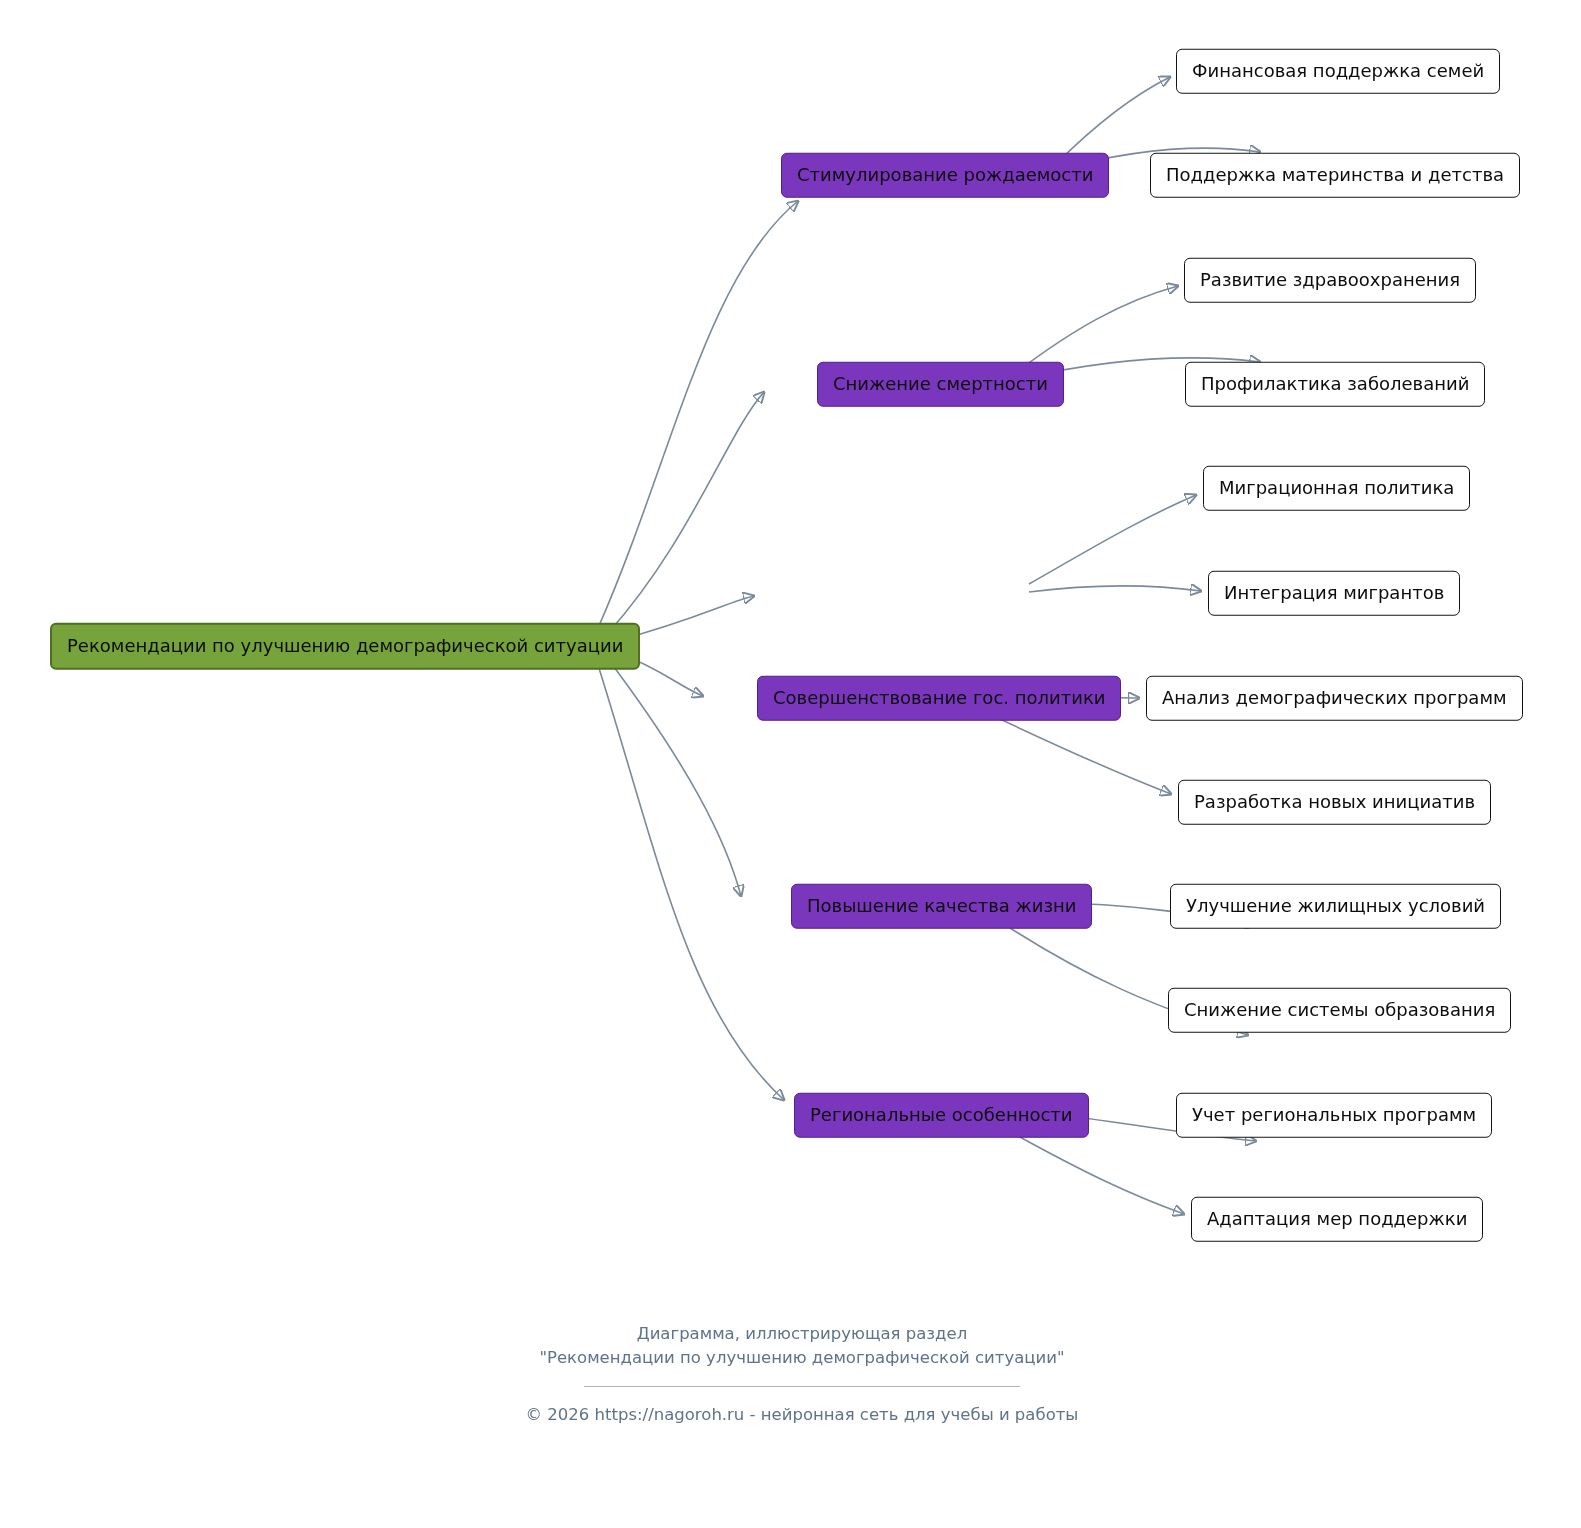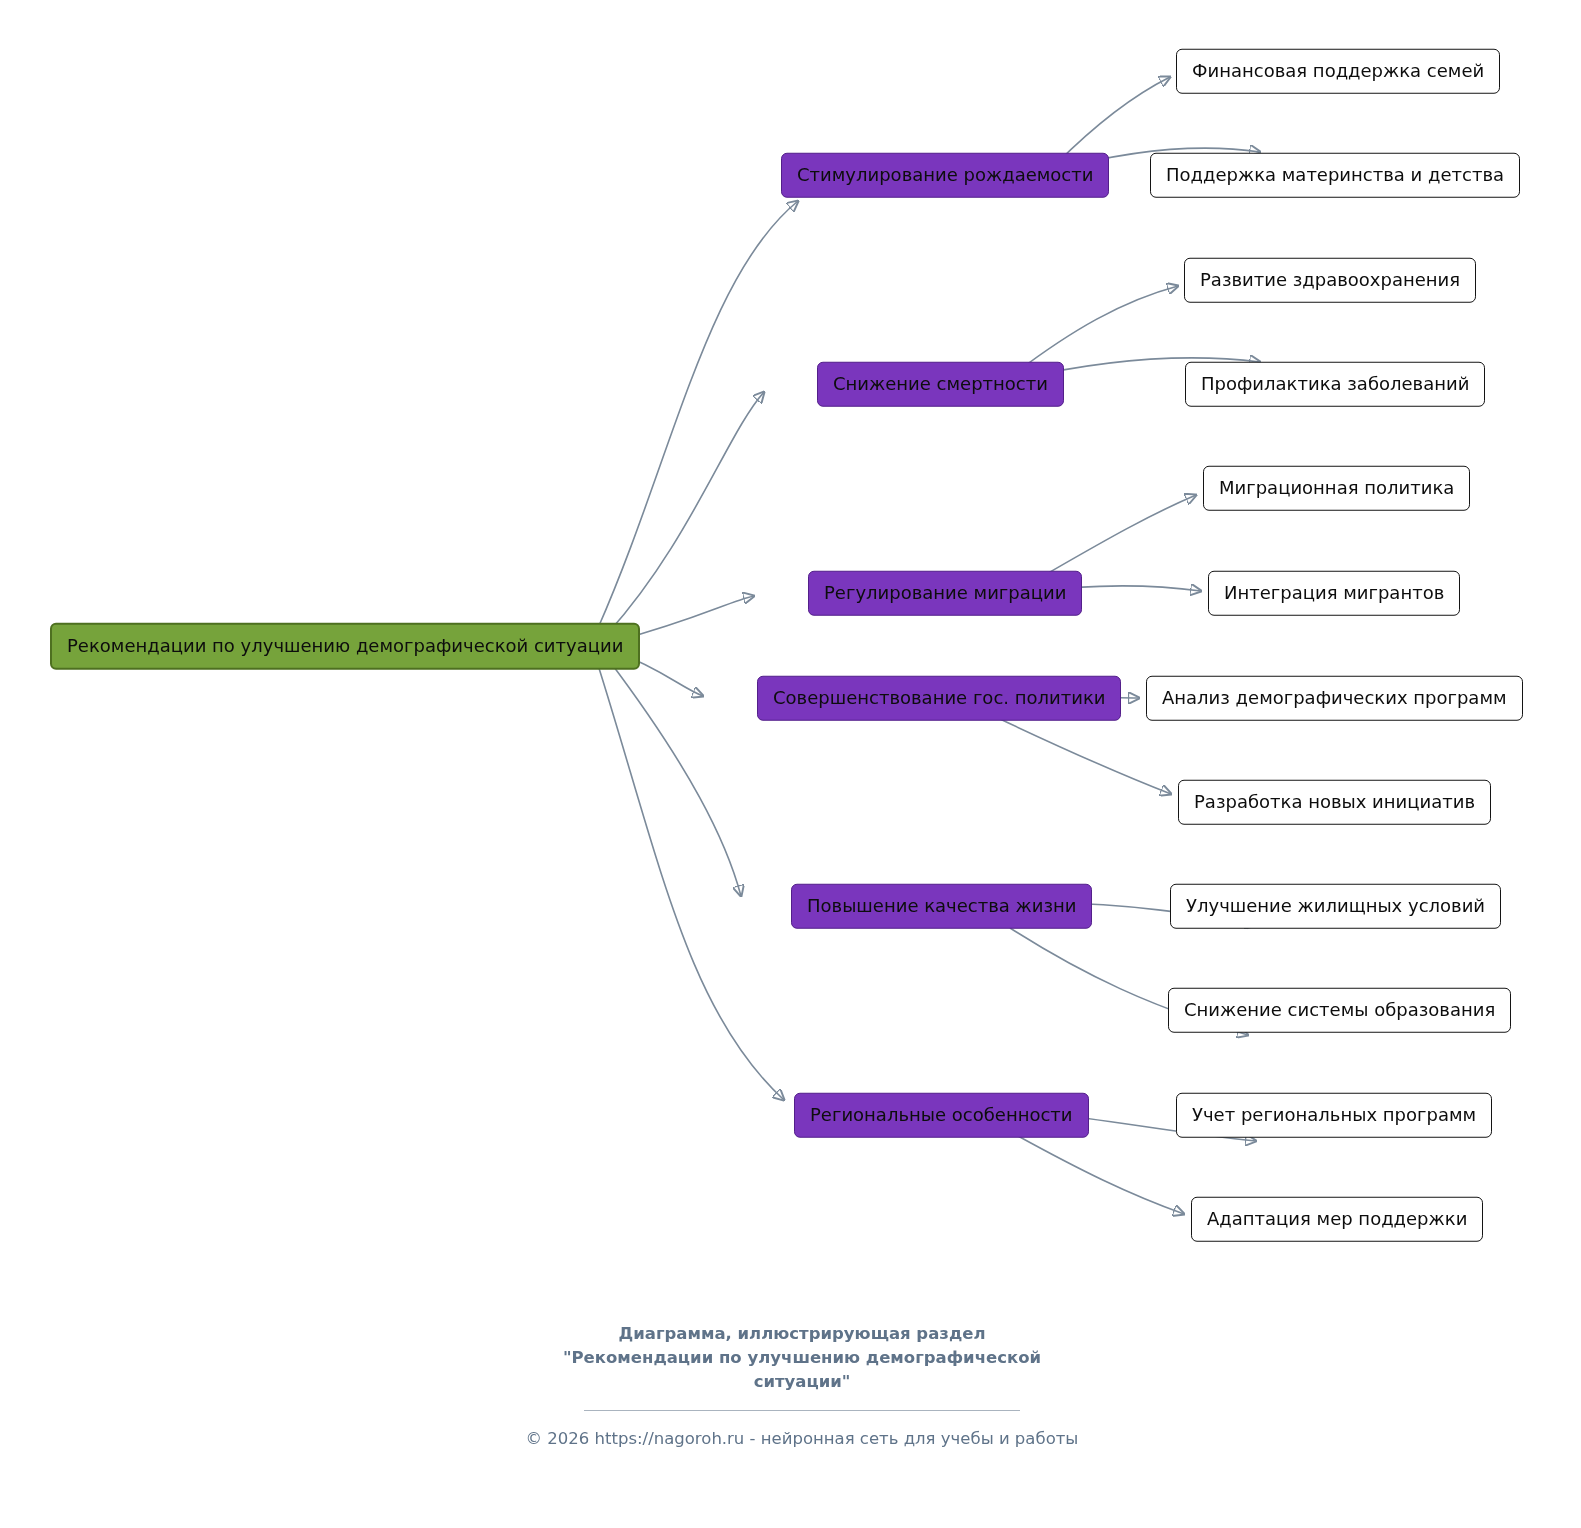--- a/index.html
+++ b/index.html
@@ -27,21 +27,21 @@
   .node.branch{
     background:var(--branch-fill); border:1.6px solid var(--branch-border);margin-left:48px;
   }
   .node.leaf{
     background:var(--leaf-fill); border:1.6px solid var(--leaf-border);
   }
   .footer{
     position:absolute; left:802px; top:1322px; transform:translateX(-50%);
     width:560px; text-align:center; color:var(--footer-text);
   }
-  .footer .caption{font-weight:bold; font-size:16.5px; line-height:1.45;}
+  .footer .caption{font-weight:normal; font-size:16.5px; line-height:1.45;}
   .footer .divider{
     width:436px; margin:16px auto 0 auto; border:0;
     border-top:1px solid #aab4bf; height:0;
   }
   .footer .copyright{margin-top:16px; font-size:16.5px; line-height:1.4;}
 </style>
 </head>
 <body>
 
 <div class="canvas">
@@ -71,21 +71,20 @@
     <path marker-end="url(#arrow)" d="M 1044 903 C 1122 902 1200 915 1256 925"></path>
     <path marker-end="url(#arrow)" d="M 1010 928 C 1082 974 1152 1008 1248 1035"></path>
     <path marker-end="url(#arrow)" d="M 1041 1113 C 1112 1120 1182 1134 1256 1141"></path>
     <path marker-end="url(#arrow)" d="M 1018 1136 C 1080 1170 1128 1194 1184 1214"></path>
   </svg>
 
   <div class="node root" style="left:50px; top:646px">Рекомендации по улучшению демографической ситуации</div>
 
   <div class="node branch" style="left:733px; top:175px">Стимулирование рождаемости</div>
   <div class="node branch" style="left:769px; top:384px">Снижение смертности</div>
-  <div class="node branch" style="left:760px; top:593px">Регулирование миграции</div>
   <div class="node branch" style="left:709px; top:698px">Совершенствование гос. политики</div>
   <div class="node branch" style="left:743px; top:906px">Повышение качества жизни</div>
   <div class="node branch" style="left:746px; top:1115px">Региональные особенности</div>
 
   <div class="node leaf" style="left:1176px; top:71px">Финансовая поддержка семей</div>
   <div class="node leaf" style="left:1184px; top:280px">Развитие здравоохранения</div>
   <div class="node leaf" style="left:1150px; top:175px">Поддержка материнства и детства</div>
   <div class="node leaf" style="left:1185px; top:384px">Профилактика заболеваний</div>
   <div class="node leaf" style="left:1203px; top:488px">Миграционная политика</div>
   <div class="node leaf" style="left:1208px; top:593px">Интеграция мигрантов</div>

